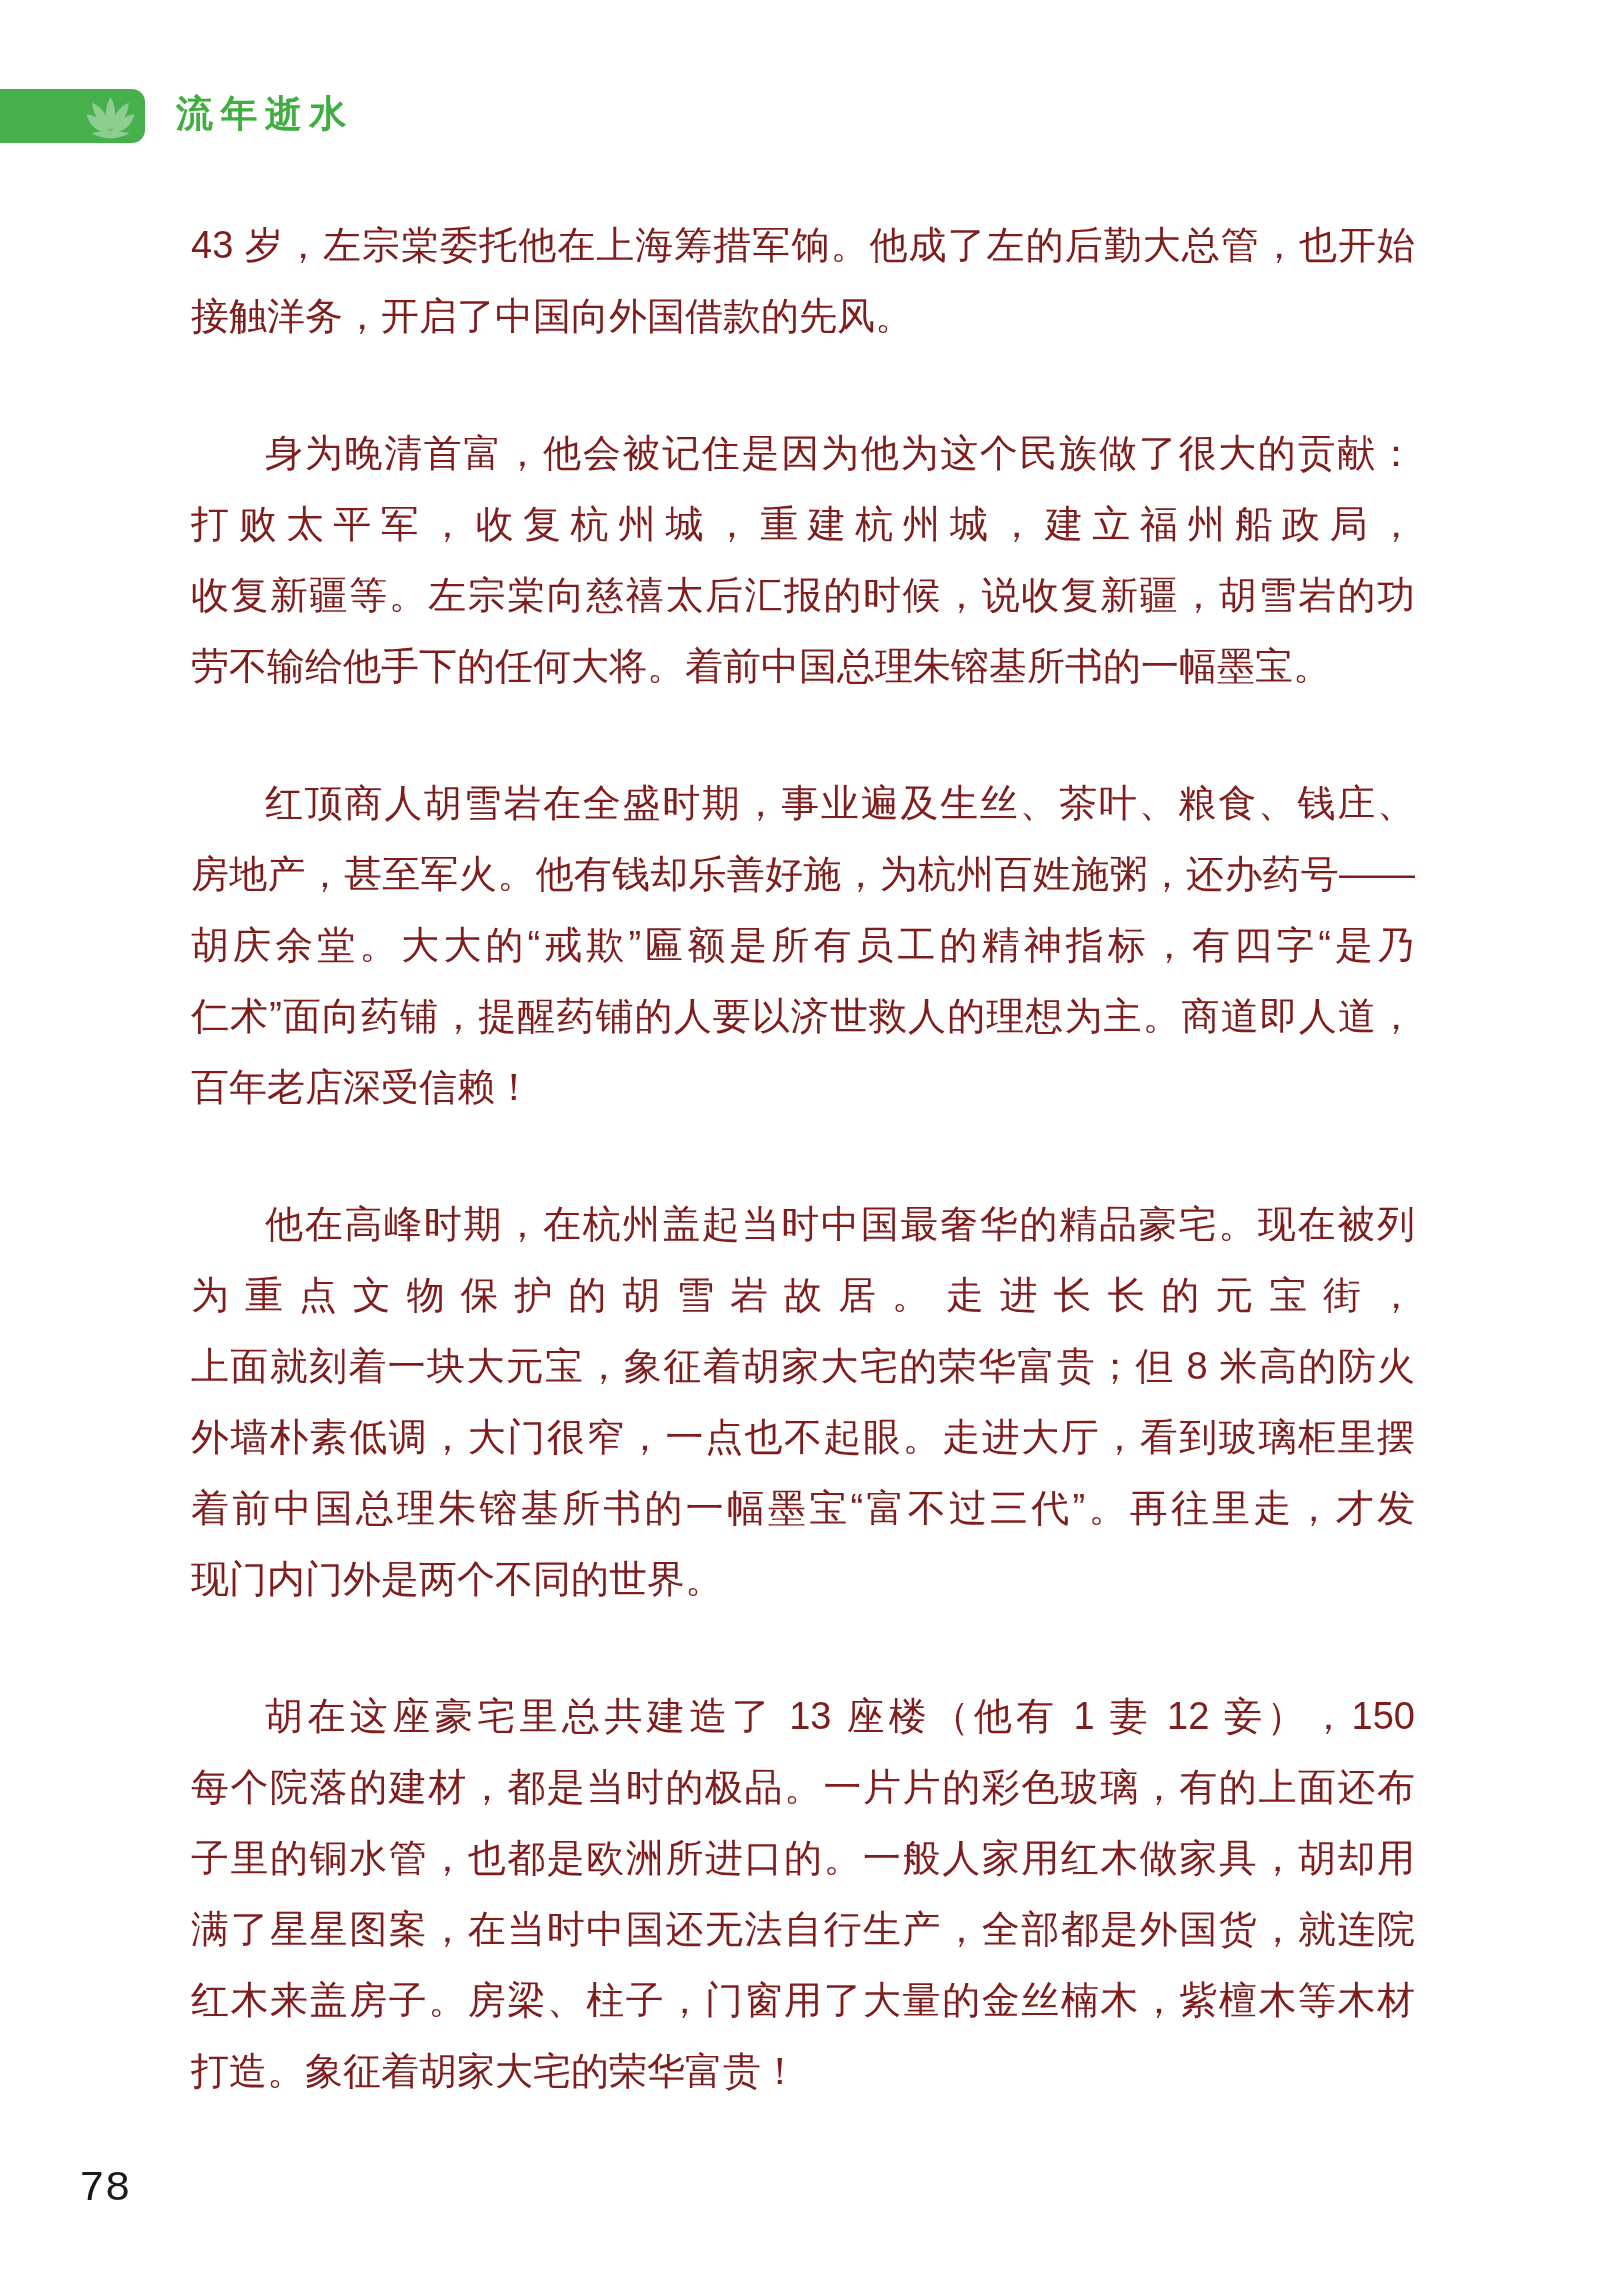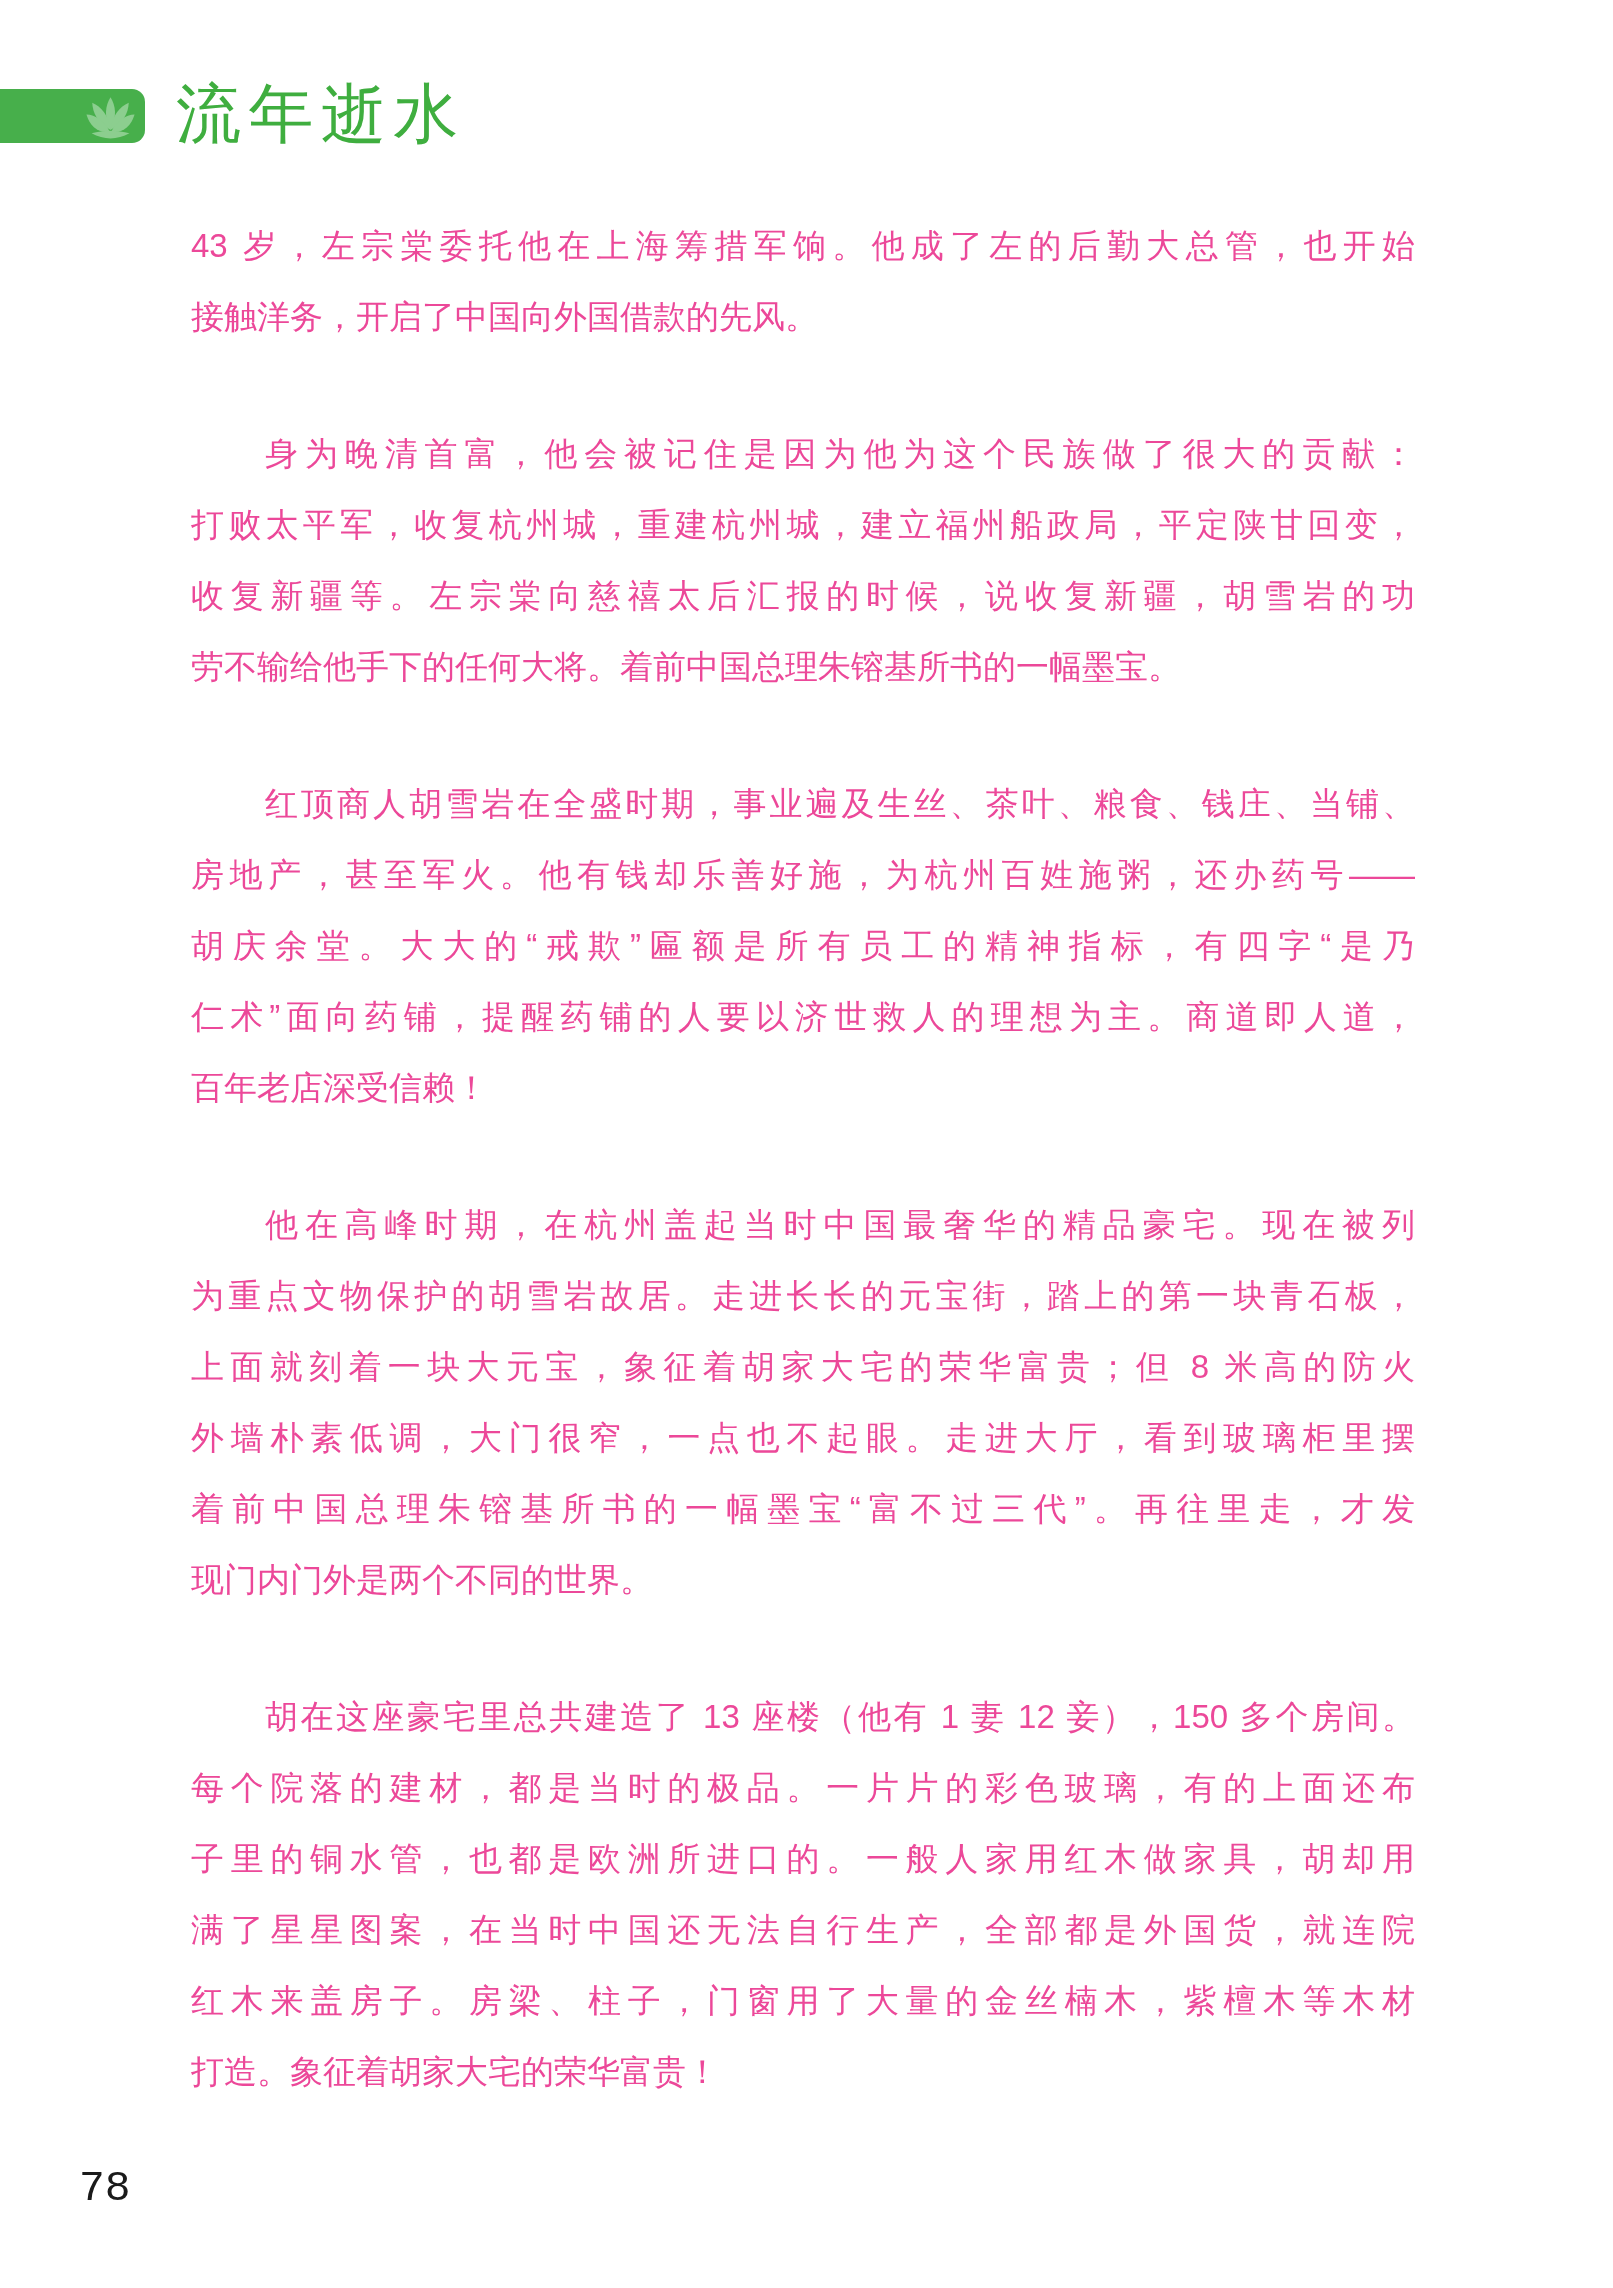--- a/index.html
+++ b/index.html
@@ -10,27 +10,27 @@
   }
   .header-bar {
     position:absolute; left:0; top:89px; width:145px; height:54px;
     background:#47AF4B; border-radius:0 13px 13px 0;
   }
   .lotus {
     position:absolute; right:7.4px; top:5.5px; width:55px; height:44px;
   }
   .page-title {
     position:absolute; left:176px; top:85px; height:57px; line-height:57px;
-    font-size:65px; font-weight:normal; color:#3FAE3F; letter-spacing:7.4px;
+    font-size:37px; font-weight:bold; color:#3FAE3F; letter-spacing:7.4px;
     white-space:nowrap;
     text-align:right;
   }
   .content {
     position:absolute; left:191px; top:210px; width:1224px;
-    color:#ec4899; font-size:33px;
+    color:#7f1d1d; font-size:38px;
   }
   .para { margin:0 0 66px 0; }
   .para:last-child { margin-bottom:0; }
   .line {
     height:71px; line-height:71px; overflow:hidden;
     text-align:justify; text-justify:inter-character;
     word-break:keep-all; white-space:normal;
   }
   .line.jl  { text-align-last:justify; }
   .line.end { text-align-last:left; }

